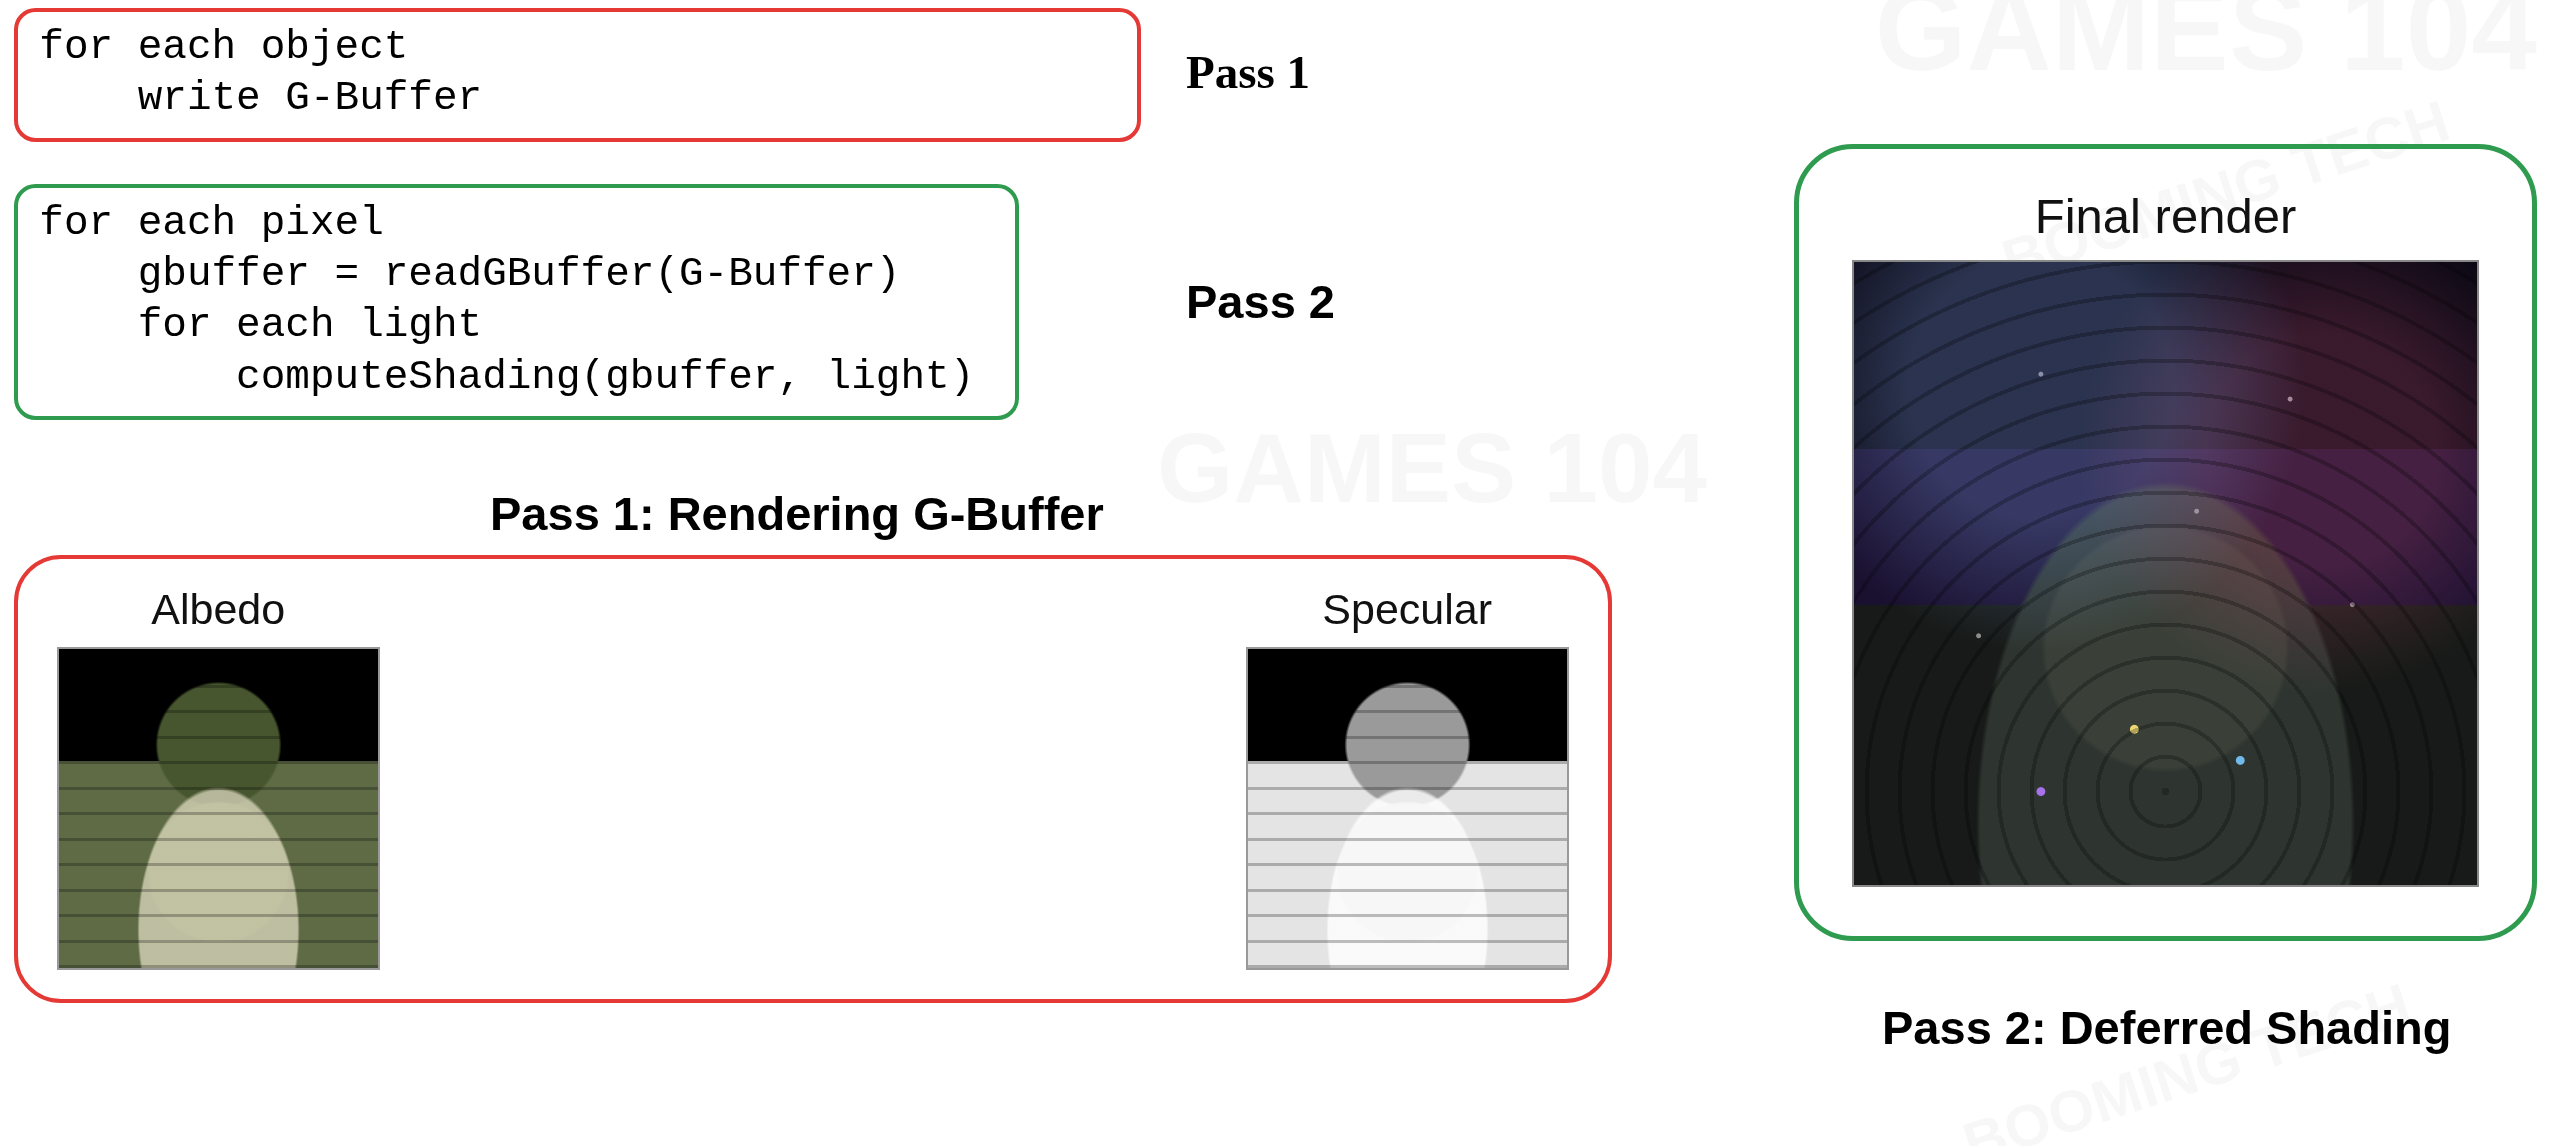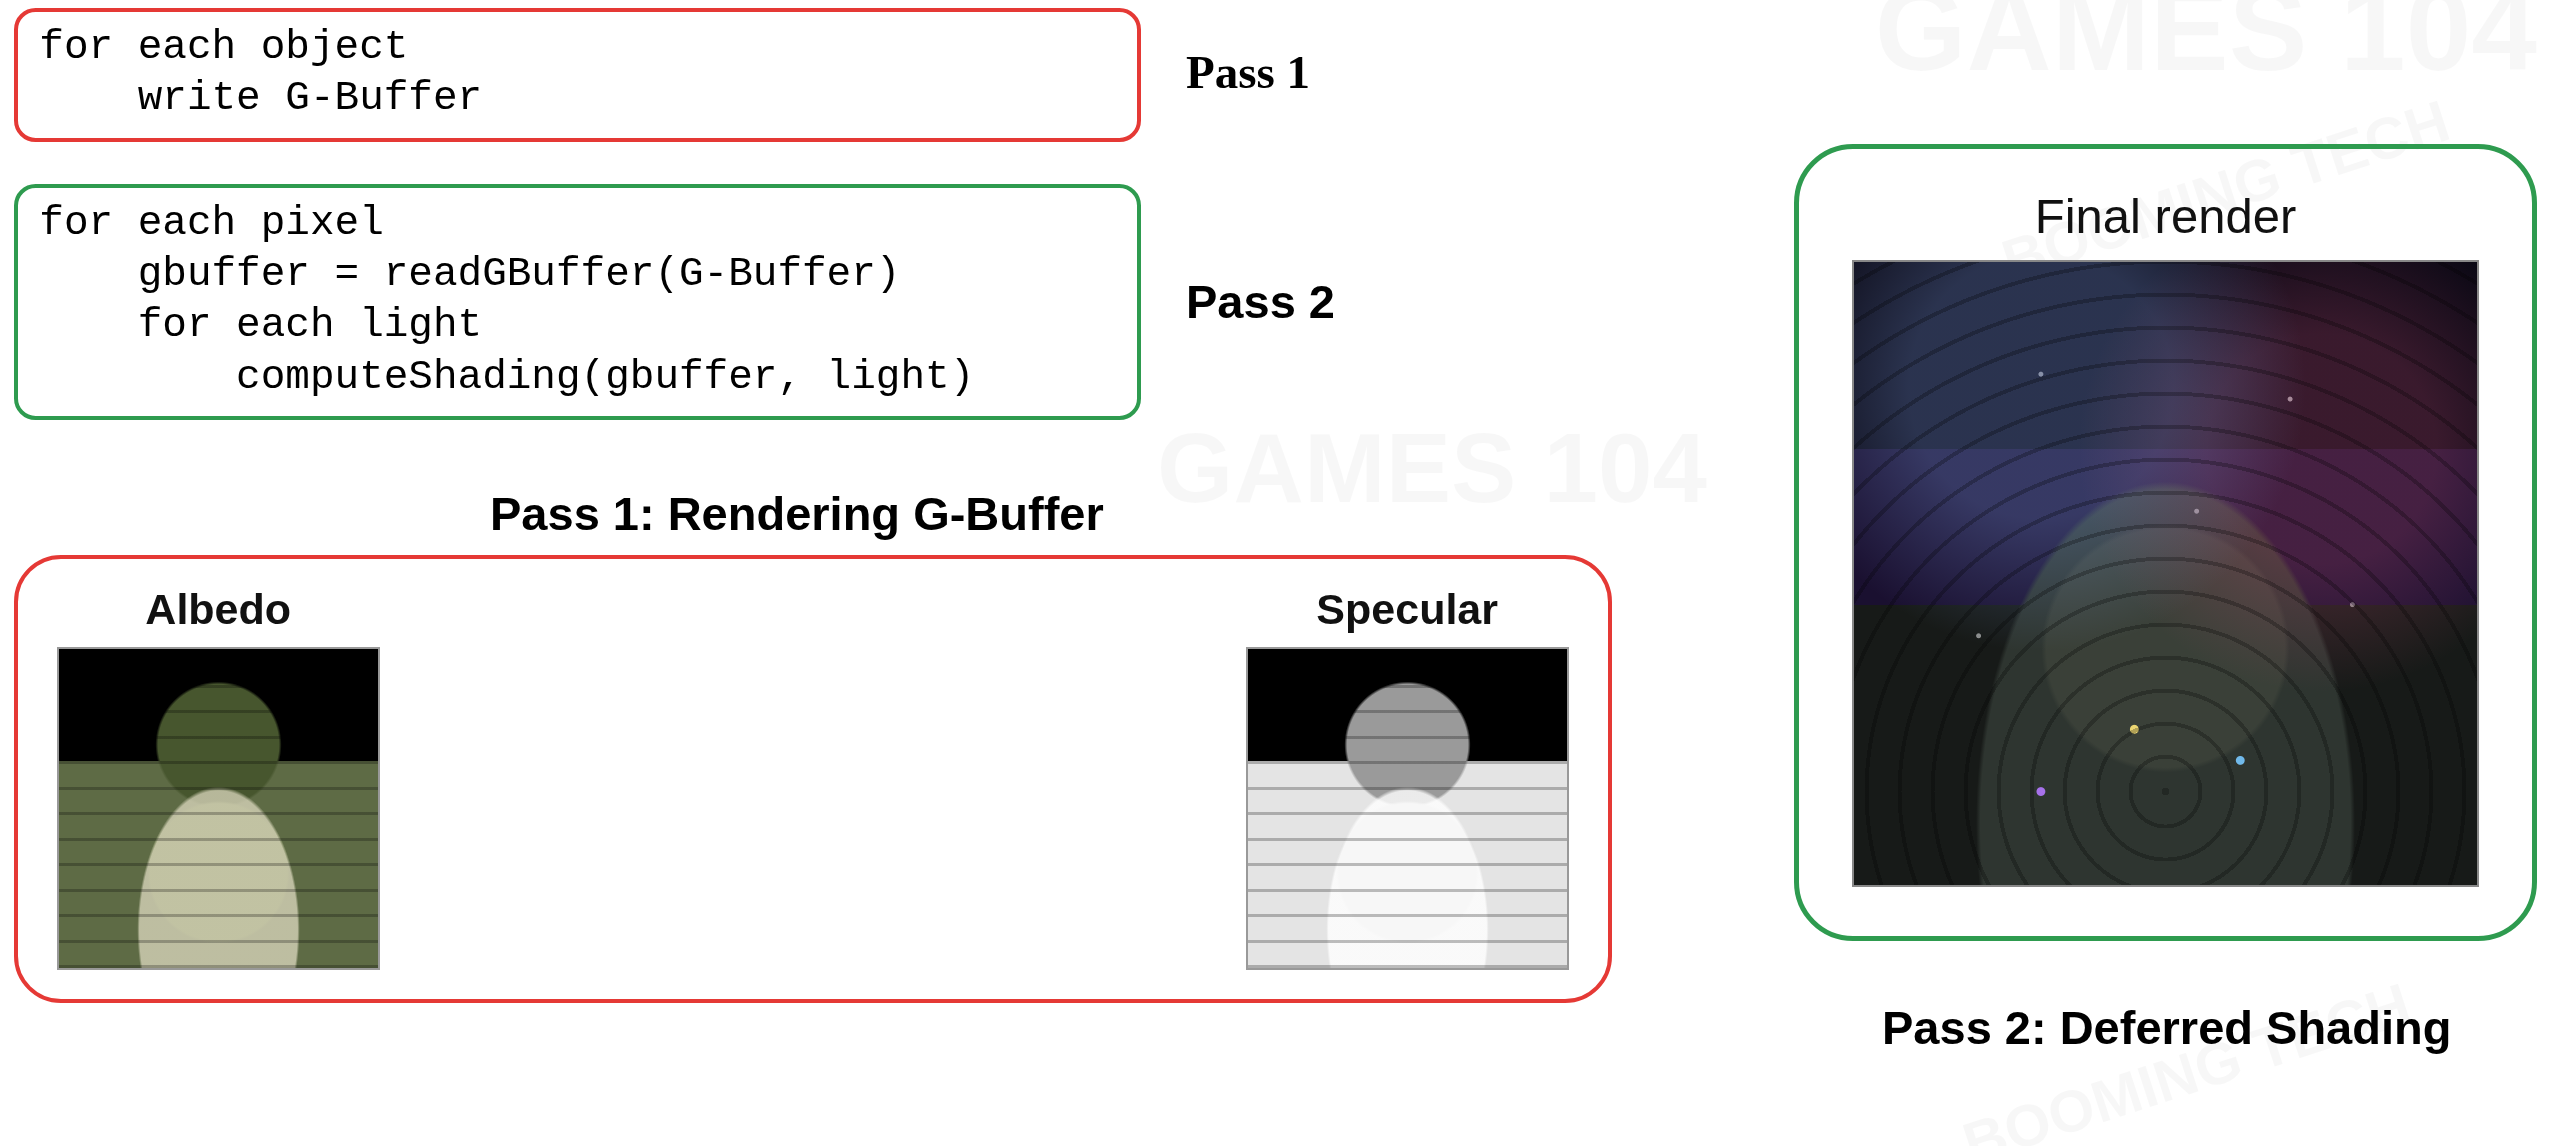--- a/index.html
+++ b/index.html
@@ -53,21 +53,20 @@
 
   .gbuffer-panel {
     position: absolute;
     border: 4.9px solid #e53935;
     border-radius: 47px;
     padding: 25.5px 39px 29px 39px;
     display: flex;
     gap: 39px;
     align-items: flex-start;
     justify-content: space-between;
-    font-weight: bold;
   }
   .gbuffer-item {
     display: flex;
     flex-direction: column;
     align-items: center;
     gap: 13.7px;
   }
   .gbuffer-item .cap {
     font-size: 43px;
     color: #111;
@@ -185,21 +184,21 @@
 
 <div class="watermark" style="top:-39px; right:39px; transform:rotate(0deg);">GAMES 104</div>
 <div class="watermark" style="top:412px; left:1157px; transform:rotate(0deg); font-size:98px;">GAMES 104</div>
 <div class="watermark" style="top:157px; right:118px; transform:rotate(-18deg); font-size:59px;">BOOMING TECH</div>
 <div class="watermark" style="bottom:39px; right:157px; transform:rotate(-18deg); font-size:59px;">BOOMING TECH</div>
 
 <div class="code-box red" style="left:13.7px; top:7.8px; width:1127px;">for each object
     write G-Buffer</div>
 <div class="pass-label" style="left:1186px; top:45px;font-family:Liberation Serif, serif;">Pass 1</div>
 
-<div class="code-box green" style="left:13.7px; top:184px; width:1127px;">for each pixel
+<div class="code-box green" style="left:13.7px; top:184px; width:1005px;">for each pixel
     gbuffer = readGBuffer(G-Buffer)
     for each light
         computeShading(gbuffer, light)</div>
 <div class="pass-label" style="left:1186px; top:274px;">Pass 2</div>
 
 <div class="section-title" style="left:490px; top:486px;">Pass 1: Rendering G-Buffer</div>
 
 <div class="gbuffer-panel" style="left:13.7px; top:555px; width:1598px;">
   <div class="gbuffer-item">
     <div class="cap">Albedo</div>

